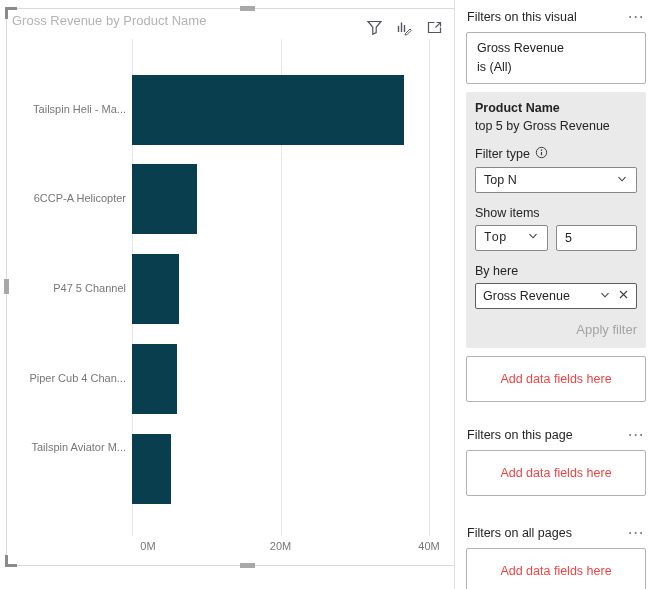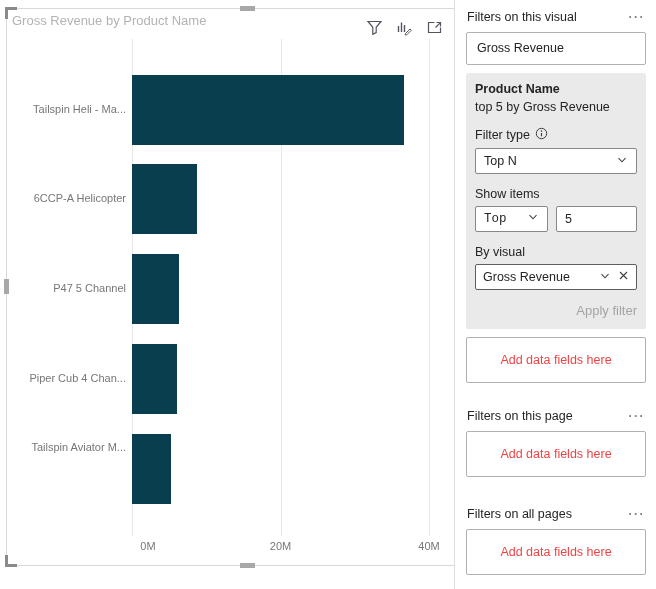--- a/index.html
+++ b/index.html
@@ -123,20 +123,21 @@
 
 <div class="pane">
 
   <div class="section-head">
     <span>Filters on this visual</span>
     <span class="pane-dots">···</span>
   </div>
 
   <div class="card fieldcard">
     <div>Gross Revenue</div>
+    <div>is (All)</div>
   </div>
 
   <div class="product-card">
     <div class="pc-title">Product Name</div>
     <div class="pc-sub">top 5 by Gross Revenue</div>
 
     <div class="pc-label">
       <span>Filter type</span>
       <span>
         <svg width="13" height="13" viewBox="0 0 13 13">
@@ -166,21 +167,21 @@
               <path d="M2.5 4.2 L6 7.8 L9.5 4.2" fill="none" stroke="#404040" stroke-width="1.1"></path>
             </svg>
         </span>
       </div>
       <div class="numbox">
         <span>5</span>
       </div>
     </div>
 
     <div class="pc-label">
-      <span>By visual</span>
+      <span>By here</span>
     </div>
     <div class="combo">
       <span>Gross Revenue</span>
       <span class="combo-icons">
         <span>
           <svg width="12" height="12" viewBox="0 0 12 12">
               <path d="M2.5 4.2 L6 7.8 L9.5 4.2" fill="none" stroke="#404040" stroke-width="1.1"></path>
             </svg>
         </span>
         <span>

